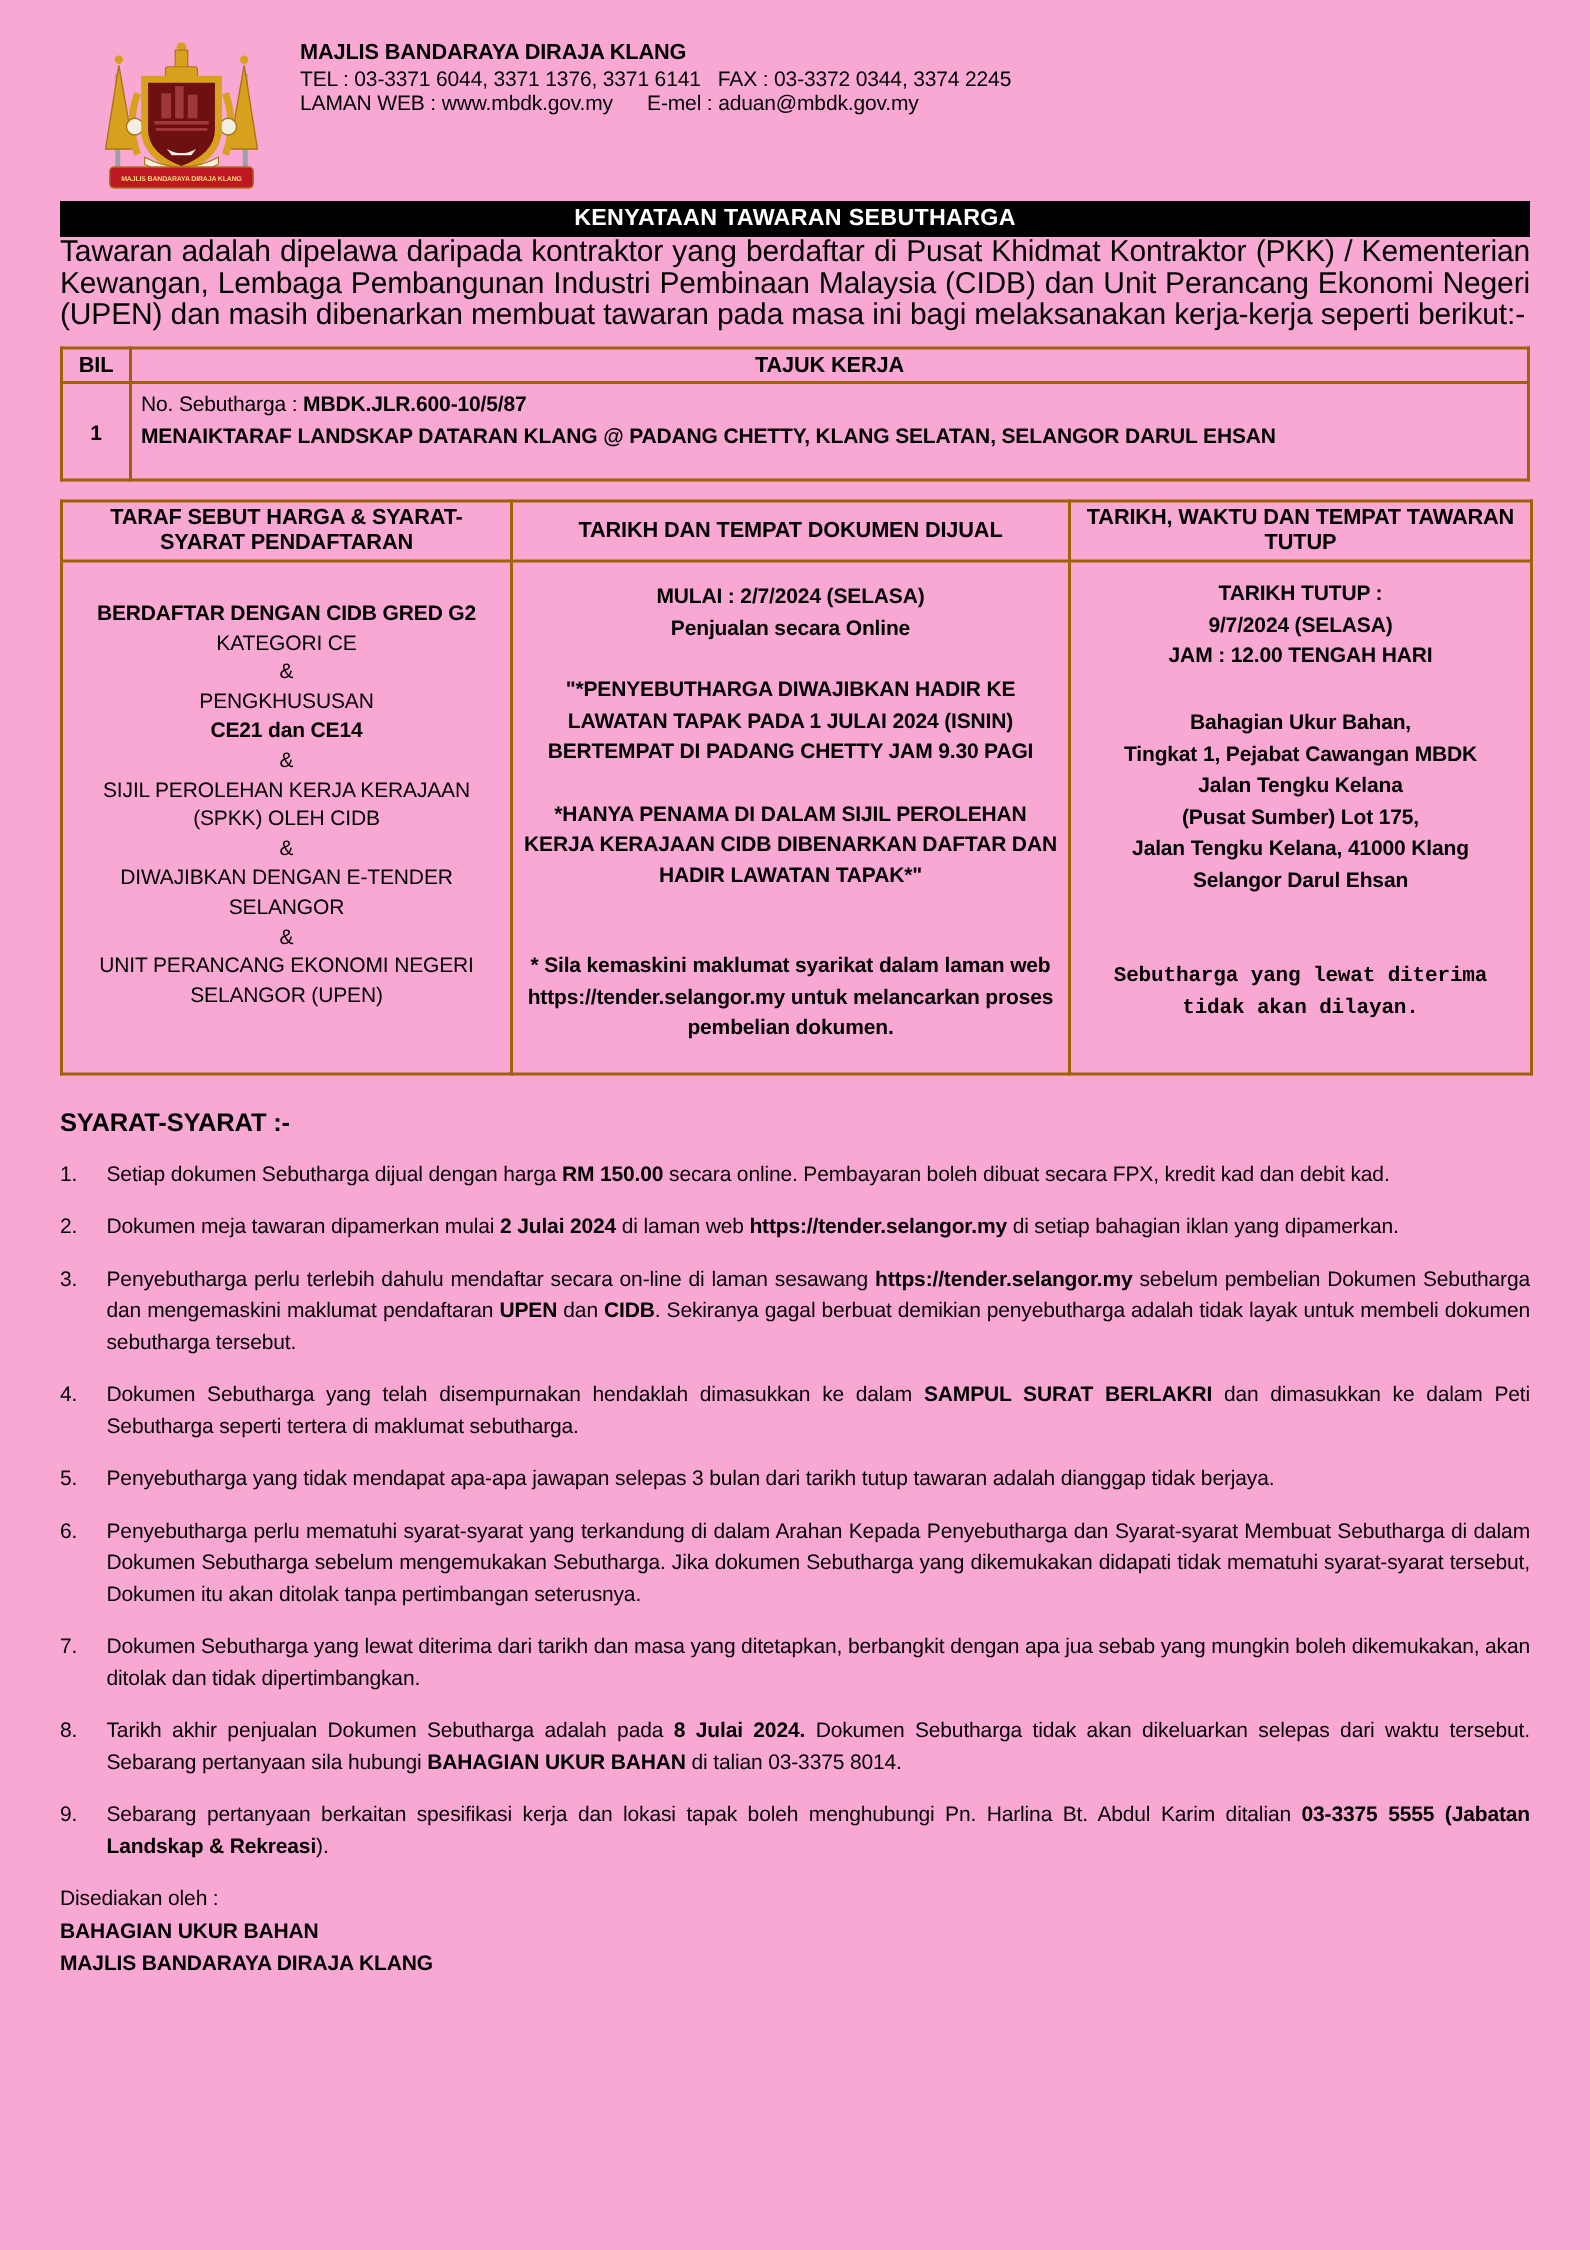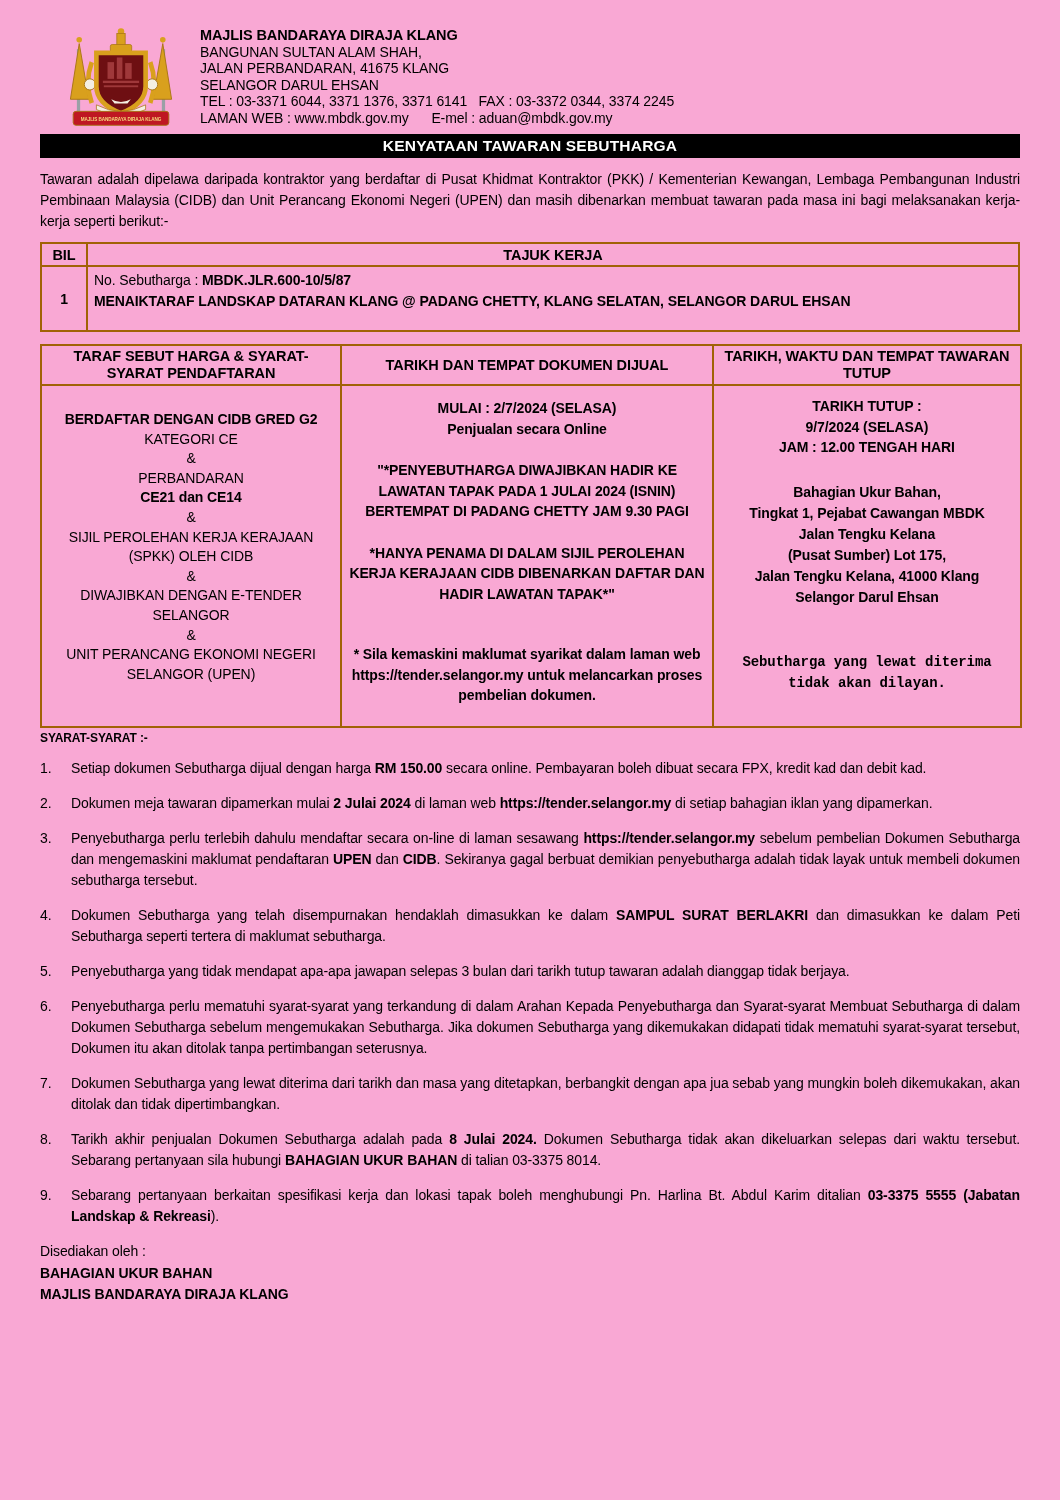--- a/index.html
+++ b/index.html
@@ -19,21 +19,21 @@
   .pre { white-space: pre; }
 
   
   .banner {
     margin-top: 5px; height: 24px; line-height: 24px;
     background: #000; color: #fff; text-align: center;
     font-weight: bold; font-size: 15.5px; letter-spacing: 0.2px;
   }
 
   
-  .intro { margin-top: 11px; font-size: 14px; line-height: 21px; text-align: justify; }
+  .intro { font-size: 20px; line-height: 21px; text-align: justify; }
 
   
   table { border-collapse: collapse; width: 100%; table-layout: fixed; }
   th, td { border: 2px solid #a16207; font-size: 14px; }
   .job-table { margin-top: 10px; }
   .job-table th { height: 23px; font-size: 14.5px; text-align: center; font-weight: bold; }
   .job-table .col-bil { width: 46px; }
   .job-table td.bil-cell { text-align: center; vertical-align: middle; font-weight: bold; }
   .job-table td.job-cell { vertical-align: top; padding: 3px 6px 18px 6px; line-height: 21px; }
   .job-title { font-weight: bold; }
@@ -51,21 +51,21 @@
   td.col2 { padding: 12px 6px 4px 6px; font-weight: bold; }
   .c2block { white-space: pre-line; line-height: 20.5px; }
   .c2block + .c2block { margin-top: 21px; }
   .c2block:last-of-type { margin-top: 40px; }
   td.col3 { padding: 10px 8px 4px 8px; }
   .c3closing { font-weight: bold; white-space: pre-line; line-height: 20.5px; }
   .c3address { margin-top: 24px; white-space: pre-line; line-height: 21px; font-weight: bold; }
   .c3late { margin-top: 44px; font-weight: bold; line-height: 21px; font-family: Liberation Mono, monospace; }
 
   
-  .syarat-heading { margin-top: 3px; font-weight: bold; font-size: 12px; }
+  .syarat-heading { margin-top: 22px; font-weight: bold; font-size: 17px; }
   .syarat-list { margin-top: 13px; }
   .s-item { display: flex; margin-bottom: 14px; }
   .s-no { flex: none; width: 31px; font-size: 14px; line-height: 21px; }
   .s-txt { flex: 1; font-size: 14px; line-height: 21px; text-align: justify; }
 
   
   .footer { margin-top: 7px; font-size: 14px; line-height: 21.5px; }
   .footer .b { font-weight: bold; }
 </style>
 </head>
@@ -103,26 +103,20 @@
       </g>
       <path d="M52 80 q10.5 6 21 0 l-3.5 4.5 h-14 z" fill="#f4efe2"></path>
 
       <path d="M36 86 Q62.5 100 89 86 L89 91 Q62.5 105 36 91 Z" fill="#f4efe2" stroke="#a87414" stroke-width="0.8"></path>
 
       <rect x="11" y="93" width="103" height="15" rx="3" stroke="#a87414" stroke-width="1" fill="#bf1722"></rect>
       <text x="62.5" y="103" text-anchor="middle" font-size="5" font-weight="bold" fill="#f5d87a">MAJLIS BANDARAYA DIRAJA KLANG</text>
     </svg>
     <div class="header-text">
       <div class="org-name">MAJLIS BANDARAYA DIRAJA KLANG</div>
-      <div>
-
-      <div class="hline">BANGUNAN SULTAN ALAM SHAH,</div>
-          <div class="hline">JALAN PERBANDARAN, 41675 KLANG</div>
-          <div class="hline">SELANGOR DARUL EHSAN</div>
-        </div>
       <div class="hline pre">TEL : 03-3371 6044, 3371 1376, 3371 6141   FAX : 03-3372 0344, 3374 2245</div>
       <div class="hline pre">LAMAN WEB : www.mbdk.gov.my      E-mel : aduan@mbdk.gov.my</div>
     </div>
   </div>
 
   <div class="banner">KENYATAAN TAWARAN SEBUTHARGA</div>
 
   <p class="intro">Tawaran adalah dipelawa daripada kontraktor yang berdaftar di Pusat Khidmat Kontraktor (PKK) / Kementerian Kewangan, Lembaga Pembangunan Industri Pembinaan Malaysia (CIDB) dan Unit Perancang Ekonomi Negeri (UPEN) dan masih dibenarkan membuat tawaran pada masa ini bagi melaksanakan kerja-kerja seperti berikut:-</p>
 
   <table class="job-table">
@@ -162,21 +156,21 @@
 TUTUP</th>
       </tr>
     </thead>
     <tbody>
       <tr>
         <td class="col1">
 
         <div class="c1line bold">BERDAFTAR DENGAN CIDB GRED G2</div>
             <div class="c1line">KATEGORI CE</div>
             <div class="c1line">&amp;</div>
-            <div class="c1line">PERBANDARAN</div>
+            <div class="c1line">PENGKHUSUSAN</div>
             <div class="c1line bold">CE21 dan CE14</div>
             <div class="c1line">&amp;</div>
             <div class="c1line">SIJIL PEROLEHAN KERJA KERAJAAN (SPKK) OLEH CIDB</div>
             <div class="c1line">&amp;</div>
             <div class="c1line">DIWAJIBKAN DENGAN E-TENDER SELANGOR</div>
             <div class="c1line">&amp;</div>
             <div class="c1line">UNIT PERANCANG EKONOMI NEGERI SELANGOR (UPEN)</div>
           </td>
         <td class="col2">
 

